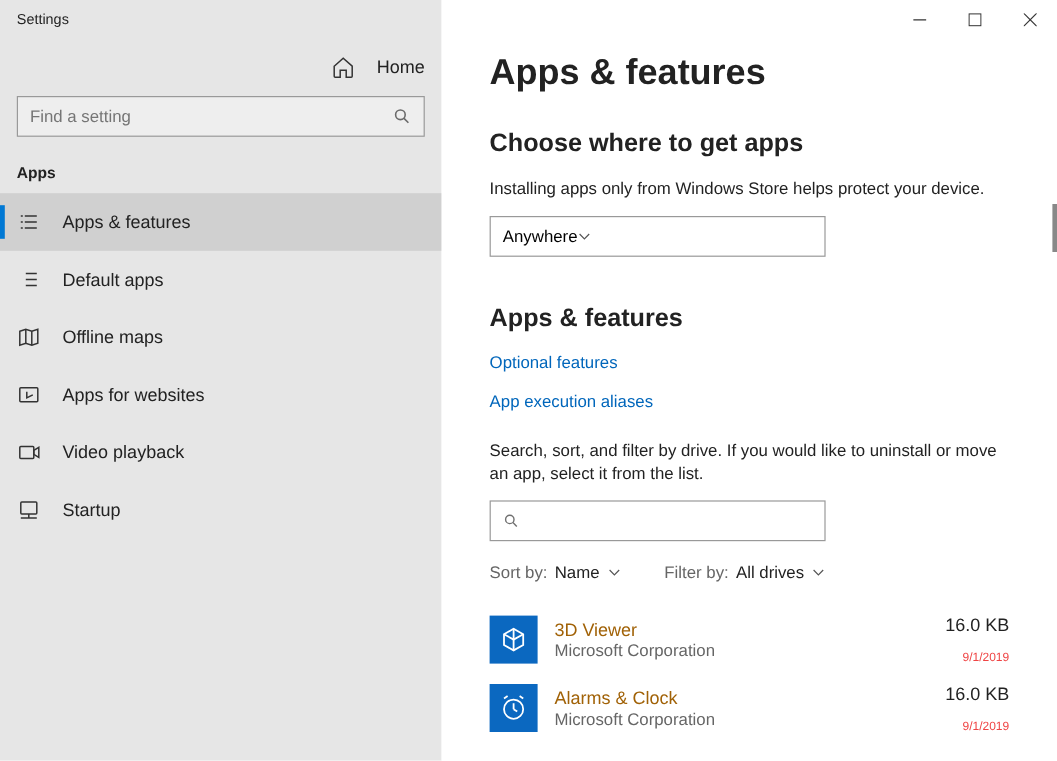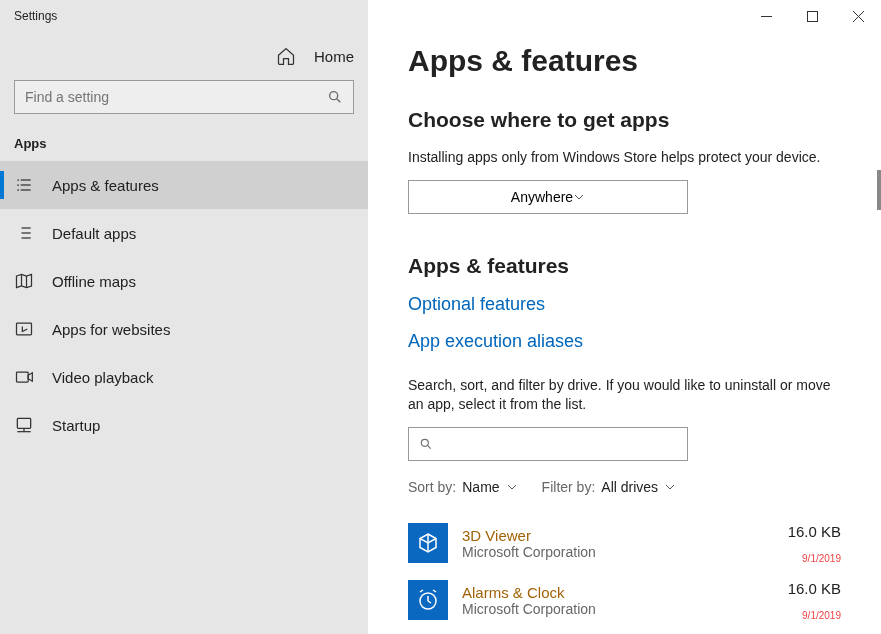--- a/index.html
+++ b/index.html
@@ -20,28 +20,28 @@
 .nav-item.active::before { content: ""; position: absolute; left: 0; top: 10px; bottom: 10px; width: 4px; background: #0078d4; }
 .nav-item svg { width: 20px; height: 20px; flex-shrink: 0; }
 .main { flex: 1; background: #fff; display: flex; flex-direction: column; position: relative; }
 .caption-btns { position: absolute; right: 0; top: 0; display: flex; }
 .caption-btns .cbtn { width: 46px; height: 32px; display: flex; align-items: center; justify-content: center; cursor: pointer; }
 .caption-btns .cbtn svg { width: 11px; height: 11px; }
 .content { padding: 44px 40px 0 40px; overflow: hidden; height: 100%; }
 h1 { font-size: 30px; font-weight: 600; margin-bottom: 30px; color: #222; }
 h2 { font-size: 21px; font-weight: 700; margin-bottom: 16px; color: #222; }
 .help-text { font-size: 14px; color: #222; margin-bottom: 12px; line-height: 1.4; }
-.select-box { width: 280px; height: 34px; border: 1px solid #999; display: flex; align-items: center; justify-content: center; padding: 0 10px; cursor: pointer; margin-bottom: 40px; font-size: 14px; }
+.select-box { width: 280px; height: 34px; border: 1px solid #999; display: flex; align-items: center; justify-content: flex-start; padding: 0 10px; cursor: pointer; margin-bottom: 40px; font-size: 14px; }
 .select-box svg { width: 12px; height: 12px; }
-.link-row { display: block; color: #0066bb; font-size: 18px; margin-bottom: 16px; cursor: pointer; }
+.link-row { display: block; color: #0066bb; font-size: 14px; margin-bottom: 16px; cursor: pointer; }
 .link-row2 { margin-bottom: 24px; }
 .search-list { width: 280px; height: 34px; border: 1px solid #999; display: flex; align-items: center; padding: 0 10px; margin-bottom: 18px; }
 .search-list input { flex: 1; border: none; outline: none; font-size: 14px; }
 .search-list svg { width: 14px; height: 14px; opacity: .7; }
-.filters { display: flex; gap: 24px; font-size: 14px; margin-bottom: 20px; color: #222; }
+.filters { display: flex; gap: 36px; font-size: 14px; margin-bottom: 20px; color: #222; }
 .filters .f { display: flex; align-items: center; gap: 6px; cursor: pointer; }
 .filters .dim { color: #666; }
 .filters svg { width: 12px; height: 12px; }
 .app-row { display: flex; align-items: center; gap: 14px; padding: 8px 0; }
 .app-icon { width: 40px; height: 40px; background: #0b68c0; display: flex; align-items: center; justify-content: center; flex-shrink: 0; }
 .app-icon svg { width: 24px; height: 24px; }
 .app-meta { flex: 1; }
 .app-meta .name { font-size: 15px; color: #a16207; }
 .app-meta .pub { font-size: 14px; color: #666; }
 .app-right { text-align: right; }

